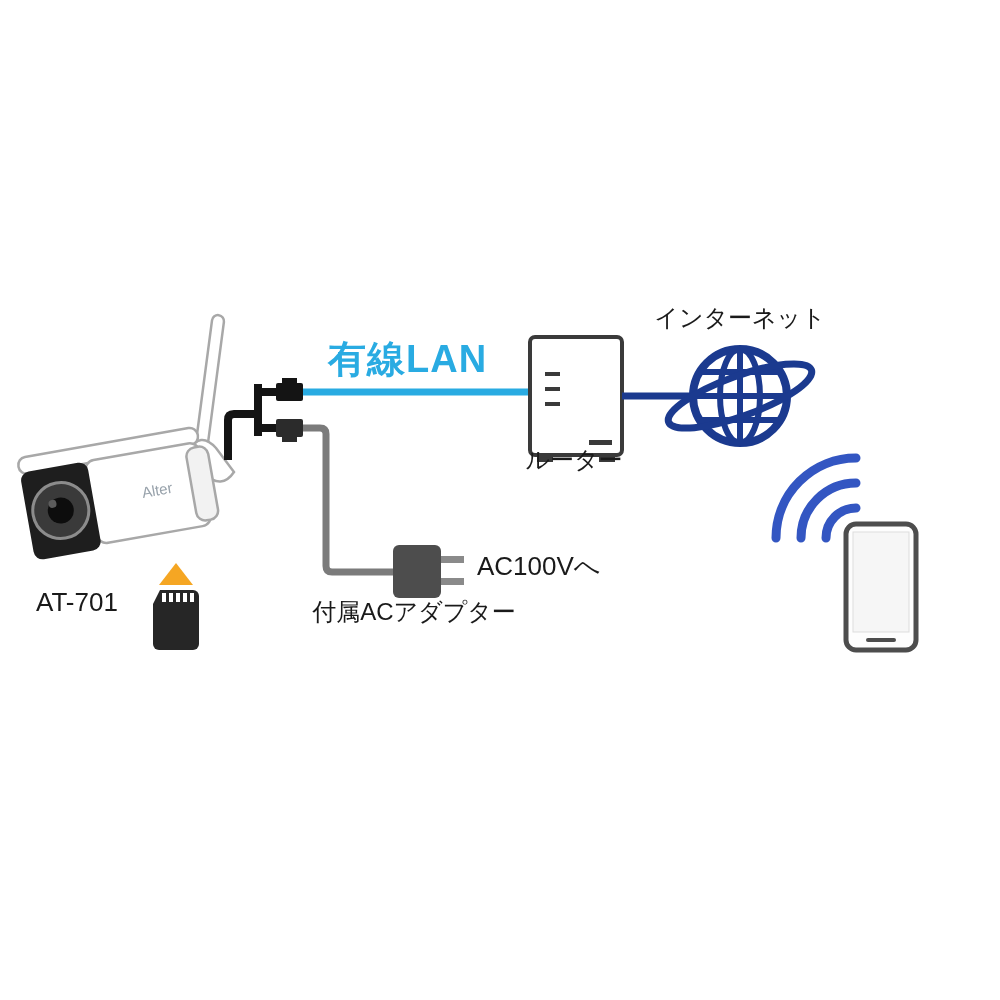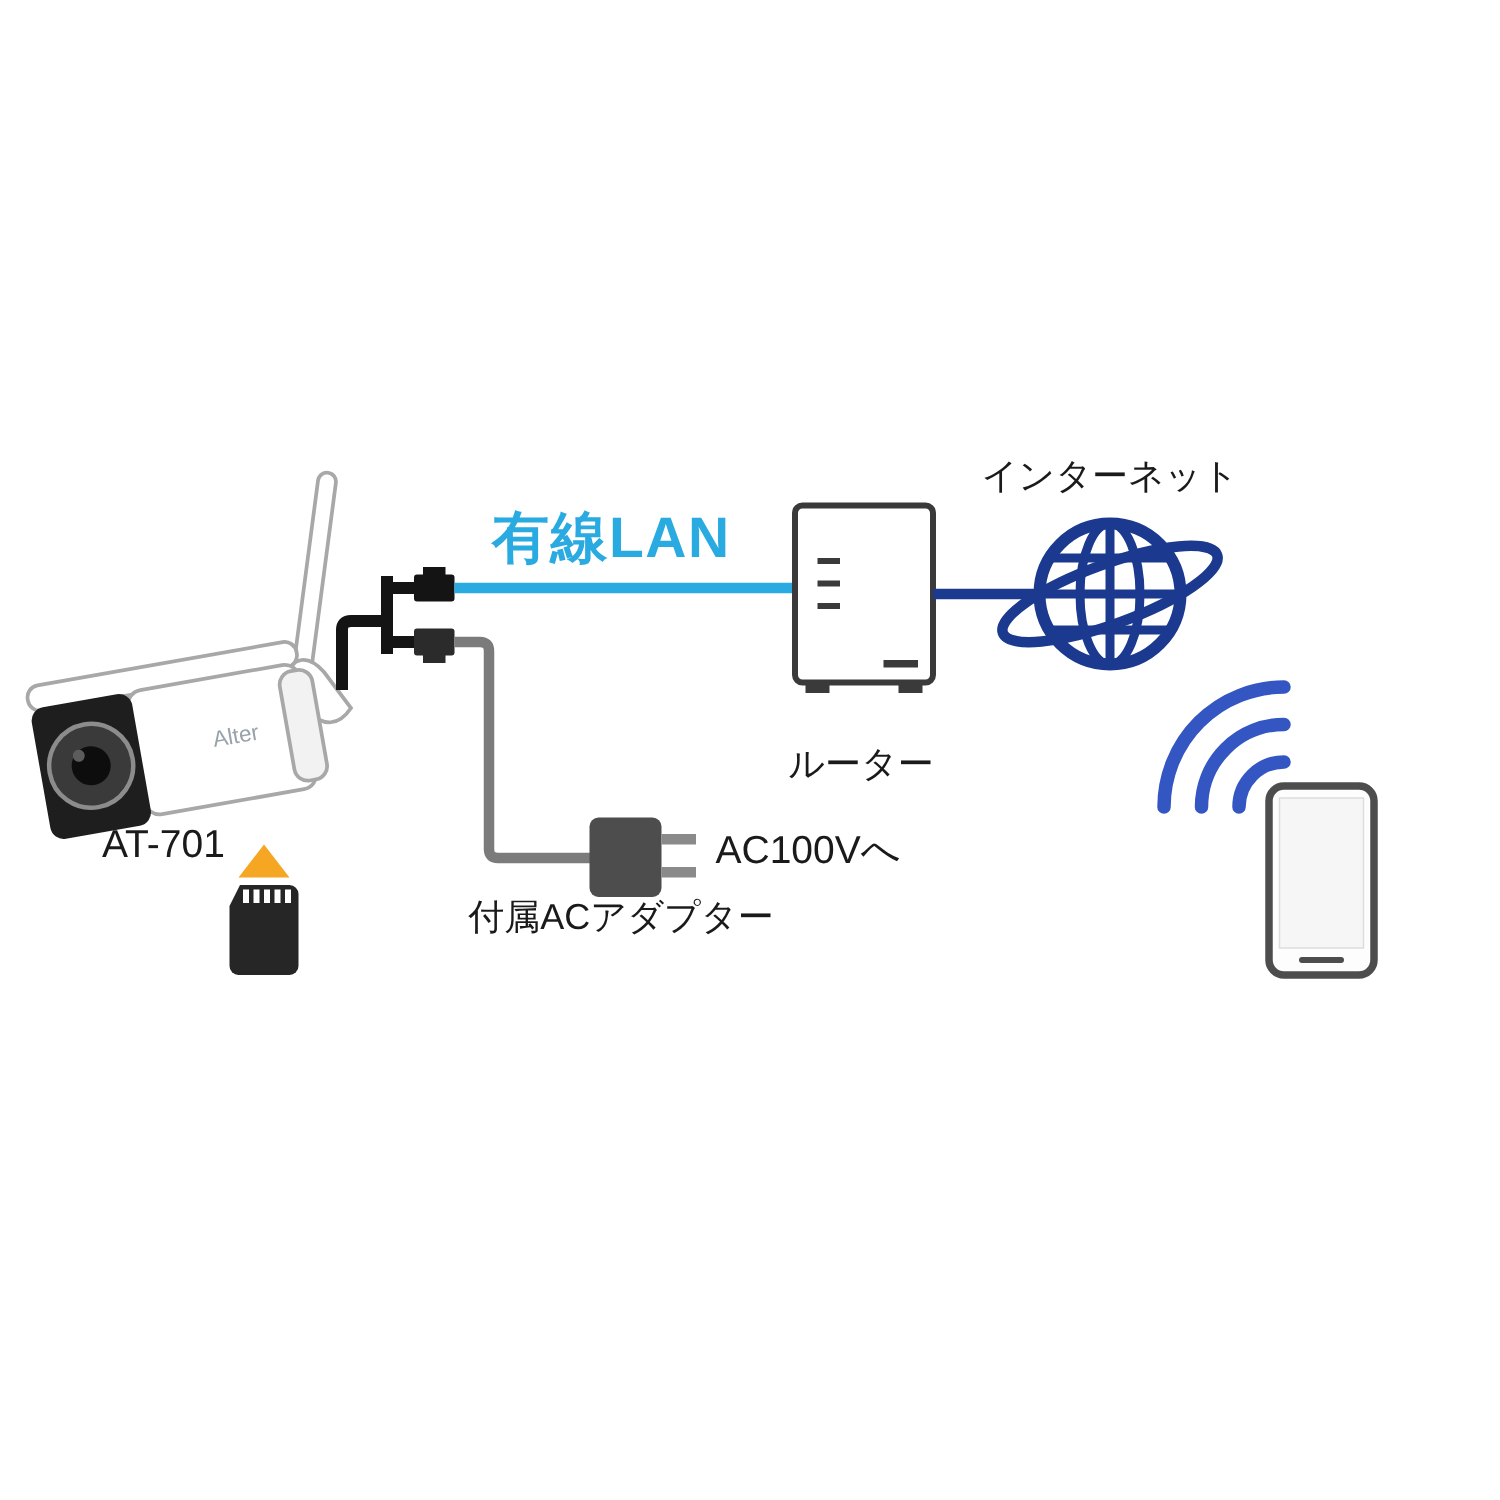--- a/index.html
+++ b/index.html
@@ -127,23 +127,23 @@
       <rect x="846" y="524" width="70" height="126" rx="10" fill="#fdfdfd" stroke="#4d4d4d" stroke-width="5"></rect>
       <rect x="853" y="532" width="56" height="100" fill="#f6f6f6" stroke="#dddddd" stroke-width="1"></rect>
       <line x1="868" y1="640" x2="894" y2="640" stroke="#4d4d4d" stroke-width="4" stroke-linecap="round"></line>
     </g>
   </svg>
 
   <div class="label lan-label" style="left:328px; top:338px;">有線LAN</div>
 
   <div class="label centered" style="left:650px; top:304px; width:180px;">インターネット</div>
 
-  <div class="label centered" style="left:514px; top:496px; width:120px;">ルーター</div>
+  <div class="label centered" style="left:514px; top:446px; width:120px;">ルーター</div>
 
-  <div class="label model-label" style="left:36px; top:548px;margin-left:32px;">AT-701</div>
+  <div class="label model-label" style="left:36px; top:588px;">AT-701</div>
 
 
   <div class="label centered" style="left:304px; top:598px; width:220px;text-align:center;">付属ACアダプター</div>
 
   <div class="label outlet-label" style="left:477px; top:552px;">AC100Vへ</div>
 
 
 
 </div>
 

